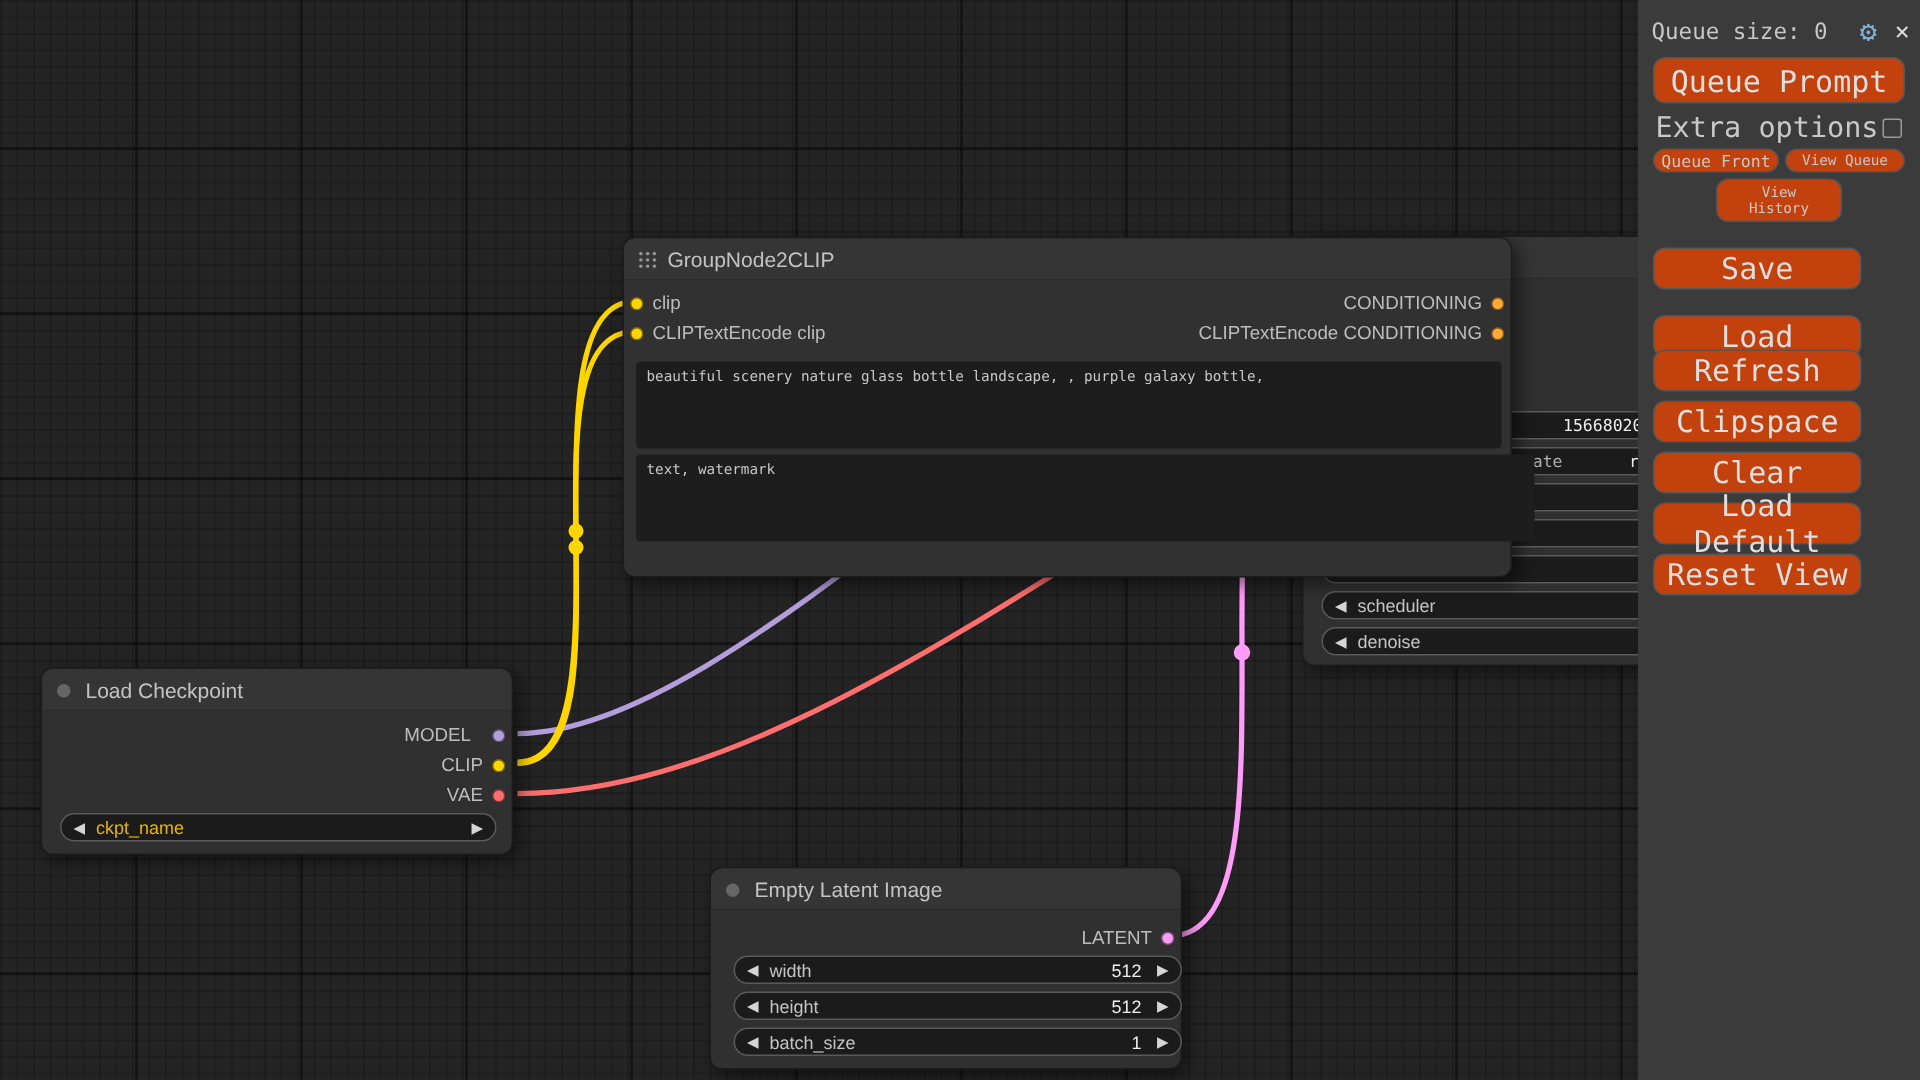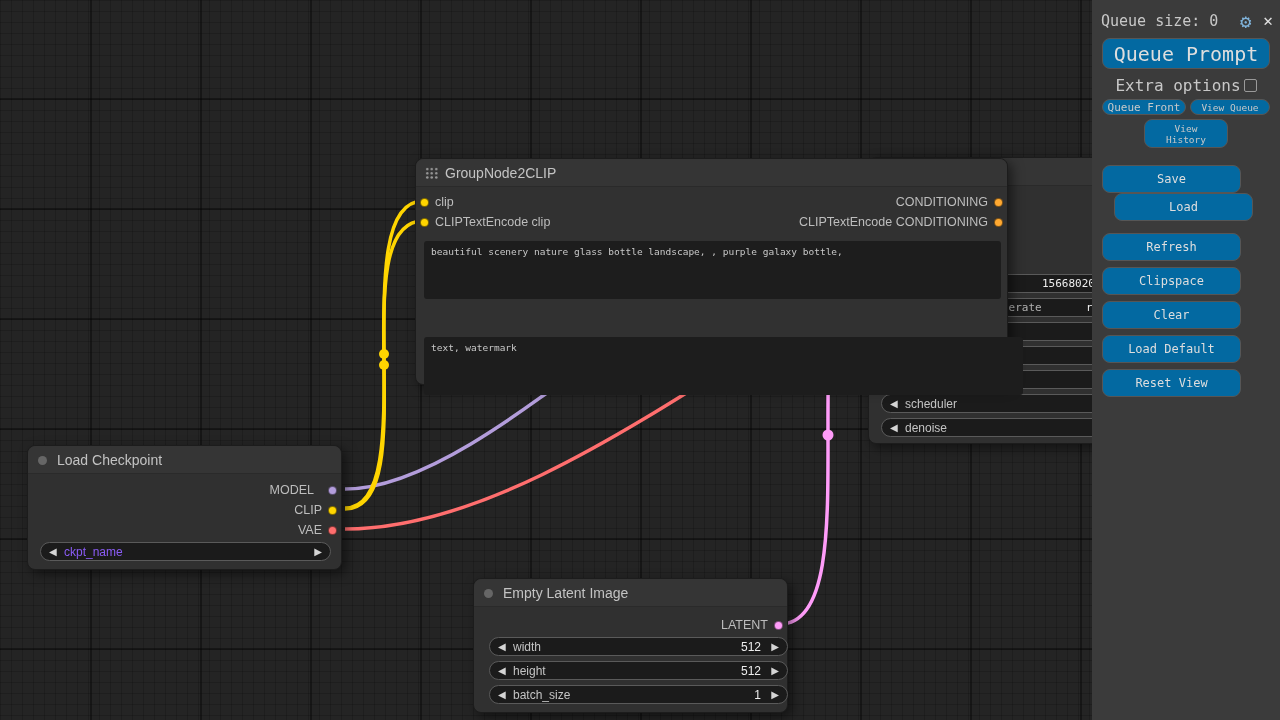--- a/index.html
+++ b/index.html
@@ -52,21 +52,21 @@
   .dot-latent { background:#FF9CF9; }
 
   .widget {
     position:absolute; height:19px; background:#1b1b1b;
     border:1px solid #5a5a5a; border-radius:10px; color:#cfcfcf;
     font-size:12px; overflow:hidden;
   }
   .widget .arrow-l { position:absolute; left:8px; top:3px; font-size:10px; color:#d5d5d5; }
   .widget .arrow-r { position:absolute; right:8px; top:3px; font-size:10px; color:#d5d5d5; }
   .widget .w-label { position:absolute; left:23px; top:2px; color:#c4c4c4; }
-  .widget .w-label-dim { position:absolute; left:23px; top:2px; color:#8b5cf6; }
+  .widget .w-label-dim { position:absolute; left:23px; top:2px; color:#eab308; }
   .widget .w-value { position:absolute; right:26px; top:2px; color:#ededed; }
   .widget .w-value-center { position:absolute; left:0; right:0; top:2px; text-align:center; color:#e8e8e8; }
 
   .textbox {
     position:absolute; background:#1d1d1d; border-radius:3px;
     color:#c8c8c8; font-family:"DejaVu Sans Mono", monospace; font-size:9.5px;
     padding:5px 7px; line-height:12px; overflow:hidden; white-space:pre-wrap;
   }
   .mono-small { font-family:"DejaVu Sans Mono", monospace; }
 
@@ -75,35 +75,35 @@
     position:absolute; left:1092px; top:0; width:188px; height:720px;
     background:#3b3b3b; z-index:10;
     font-family:"DejaVu Sans Mono", monospace; color:#cccccc;
   }
   .queue-row { position:absolute; left:9px; top:11px; width:172px; height:20px; display:flex; align-items:center; }
   .queue-size-text { font-size:15px; color:#c8c8c8; letter-spacing:0; flex:1; }
   .gear { color:#7FB2D9; font-size:19px; line-height:19px; margin-right:12px; cursor:pointer; }
   .close-x { color:#e2e2e2; font-size:16px; line-height:16px; cursor:pointer; }
 
   .btn {
-    position:absolute; background:#0369a1; border:1px solid #565656; border-radius:8px;
+    position:absolute; background:#c2410c; border:1px solid #565656; border-radius:8px;
     color:#dedede; display:flex; align-items:center; justify-content:center;
     cursor:pointer; text-align:center;
   }
   .btn-queue-prompt { left:10px; top:38px; width:168px; height:31px; font-size:20px; }
   .extra-row { position:absolute; left:0; top:76px; width:188px; height:18px;
                display:flex; align-items:center; justify-content:center; }
-  .extra-label { font-size:16px; color:#c8c8c8; }
+  .extra-label { font-size:19px; color:#c8c8c8; }
   .checkbox { width:13px; height:13px; border:1px solid #9a9a9a; border-radius:2px;
               background:#3b3b3b; margin-left:3px; cursor:pointer; }
   .btn-queue-front { left:10px;  top:99px; width:84px; height:16px; font-size:11px; color:#c9c9c9; }
   .btn-view-queue  { left:98px;  top:99px; width:80px; height:16px; font-size:9.5px; color:#c9c9c9; }
   .btn-view-history{ left:52px;  top:119px; width:84px; height:29px; font-size:9.5px;
                      color:#c9c9c9; white-space:pre-line; line-height:11px; }
-  .btn-action { left:10px; width:139px; height:28px; font-size:12px; }
+  .btn-action { left:10px; width:139px; height:28px; font-size:20px; }
 </style>
 </head>
 <body>
 
 <div class="canvas">
 
   <svg class="wires" width="1280" height="720">
 
     <path d="M345,489 C496,489 725,202 876,202" fill="none" stroke-width="3.5" stroke="#B39DDB"></path>
 
@@ -150,21 +150,21 @@
     <span class="port-label" style="left:19px; top:36px;">clip</span>
     <span class="port-dot dot-clip" style="left:4px; top:59px;"></span>
     <span class="port-label" style="left:19px; top:56px;">CLIPTextEncode clip</span>
 
     <span class="port-dot dot-cond" style="right:4px; top:39px;"></span>
     <span class="port-label" style="right:19px; top:36px;">CONDITIONING</span>
     <span class="port-dot dot-cond" style="right:4px; top:59px;"></span>
     <span class="port-label" style="right:19px; top:56px;">CLIPTextEncode CONDITIONING</span>
 
     <div class="textbox" style="left:8px; top:82px; width:577px; height:58px;">beautiful scenery nature glass bottle landscape, , purple galaxy bottle,</div>
-    <div class="textbox" style="left:8px; top:178px; width:599px; height:58px;">text, watermark</div>
+    <div class="textbox" style="left:8px; top:144px; width:599px; height:58px;">text, watermark</div>
   </div>
 
   <div class="node" style="left:27px; top:445px; width:315px; height:125px; z-index:3;">
     <div class="node-header">
       <span class="collapse-dot"></span>
       <span class="node-title" style="margin-left:29px;">Load Checkpoint</span>
     </div>
     <span class="port-label" style="right:27px; top:37px;">MODEL</span>
     <span class="port-dot dot-model" style="right:4px; top:40px;"></span>
     <span class="port-label" style="right:19px; top:57px;">CLIP</span>
@@ -220,19 +220,19 @@
     <span class="extra-label">Extra options</span>
     <span class="checkbox"></span>
   </div>
 
   <div class="btn btn-queue-front">Queue Front</div>
   <div class="btn btn-view-queue">View Queue</div>
   <div class="btn btn-view-history">View
 History</div>
 
   <div class="btn btn-action" style="top:165px;">Save</div>
-  <div class="btn btn-action" style="top:193px;margin-left:12px;">Load</div>
+  <div class="btn btn-action" style="top:210px;">Load</div>
   <div class="btn btn-action" style="top:267px;">Clipspace</div>
   <div class="btn btn-action" style="top:233px;">Refresh</div>
   <div class="btn btn-action" style="top:301px;">Clear</div>
   <div class="btn btn-action" style="top:335px;">Load Default</div>
   <div class="btn btn-action" style="top:369px;">Reset View</div>
 </div>
 
 </body></html>

